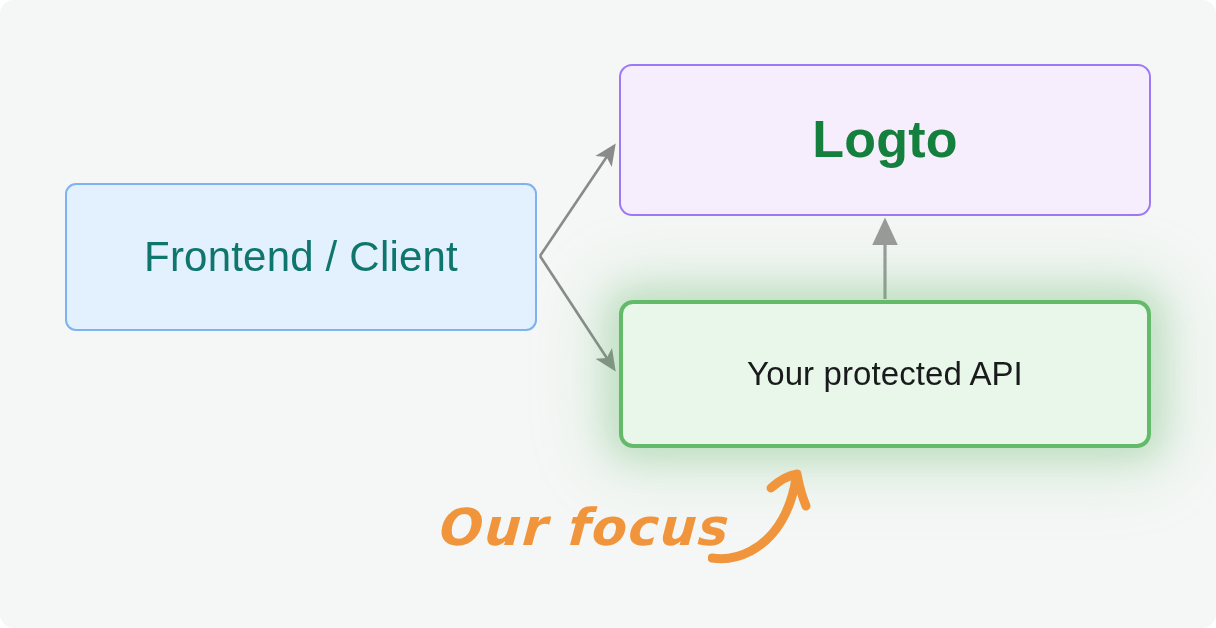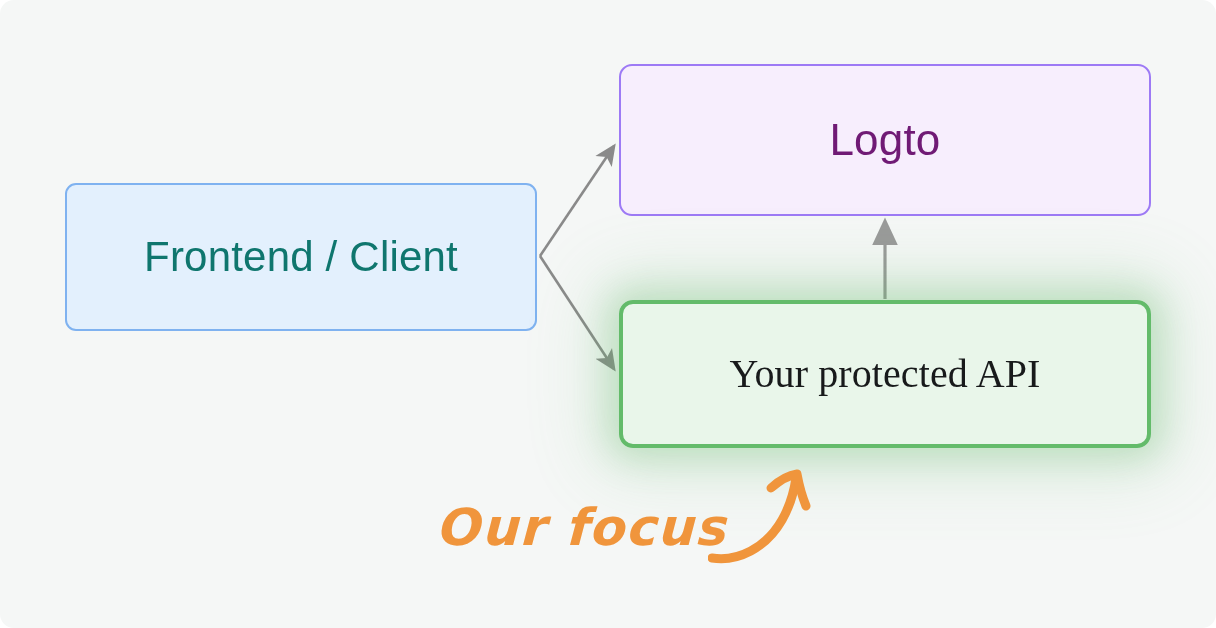--- a/index.html
+++ b/index.html
@@ -49,23 +49,24 @@
   #node-logto {
     left: 619px;
     top: 64px;
     width: 532px;
     height: 152px;
     background: #f7eefd;
     border: 2.5px solid #9d7af5;
     border-radius: 13px;
   }
   #node-logto .node-label {
-    font-size: 44px;
-    color: #701a75;
+    font-size: 52px;
+    color: #15803d;
     letter-spacing: 0.2px;
+    font-weight: bold;
   }
 
   #glow-api {
     position: absolute;
     left: 619px;
     top: 300px;
     width: 532px;
     height: 148px;
     border-radius: 14px;
     box-shadow: 0 0 34px 10px rgba(99, 187, 106, 0.30),
@@ -76,24 +77,23 @@
   #node-api {
     left: 619px;
     top: 300px;
     width: 532px;
     height: 148px;
     background: #e9f6ea;
     border: 4px solid #63bb6a;
     border-radius: 14px;
   }
   #node-api .node-label {
-    font-size: 40px;
+    font-size: 33px;
     color: #181a1b;
     letter-spacing: 0.1px;
-    font-family: Liberation Serif, serif;
   }
 
   
   #connectors {
     position: absolute;
     left: 0;
     top: 0;
     width: 1216px;
     height: 628px;
     pointer-events: none;

